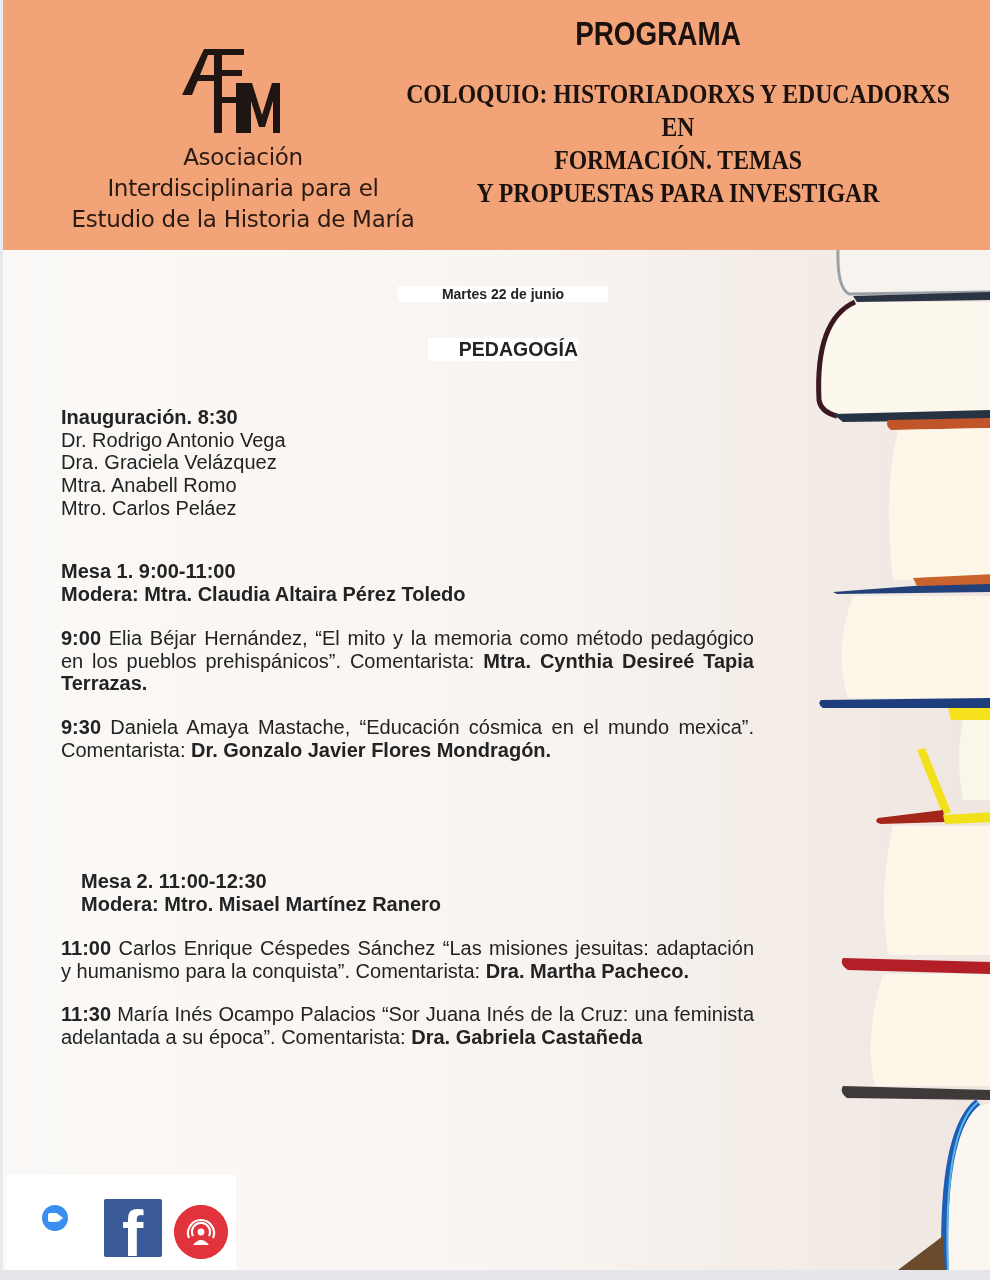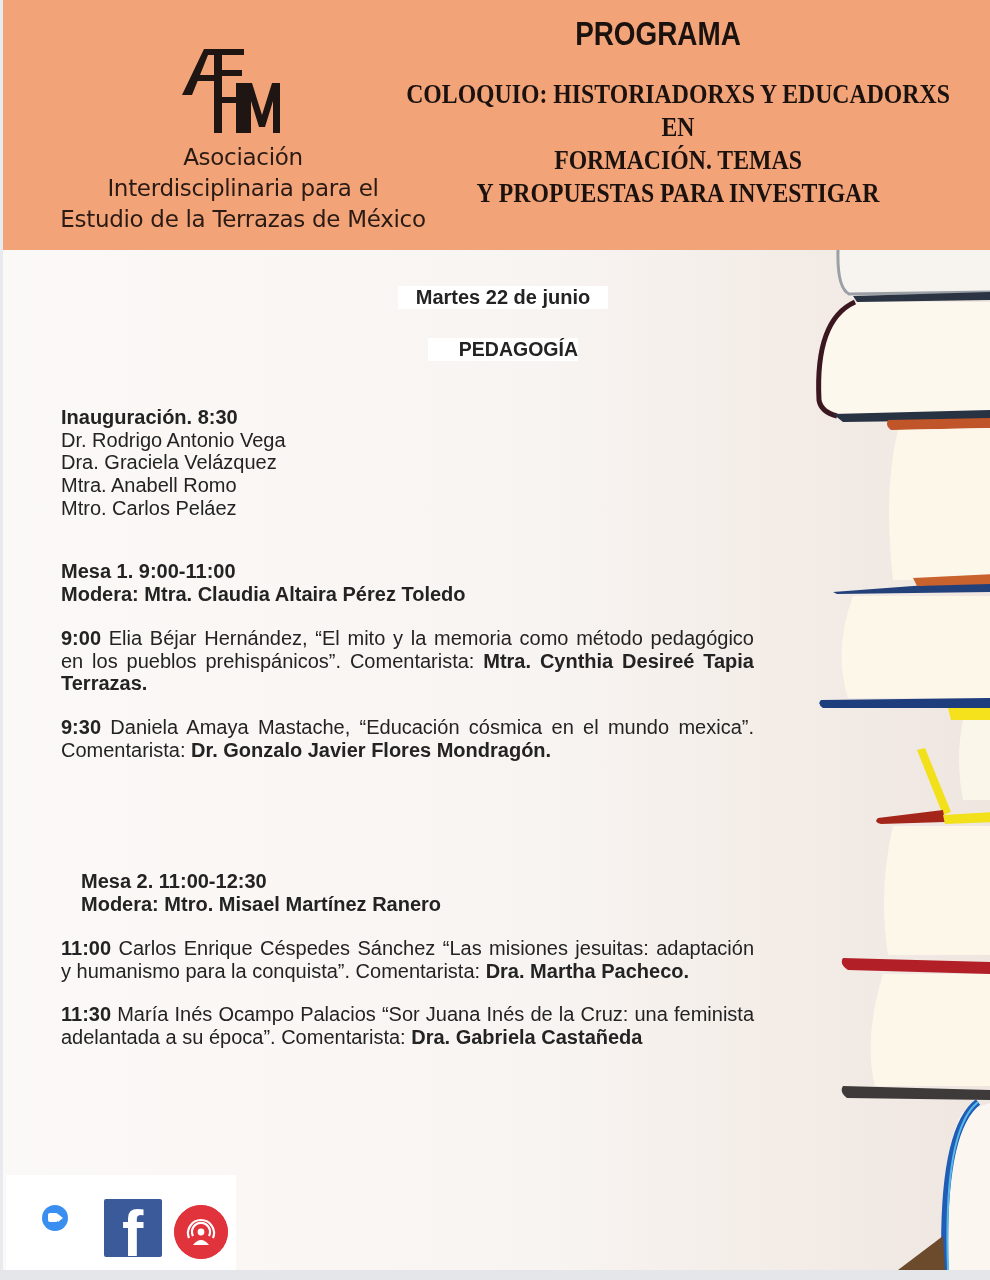--- a/index.html
+++ b/index.html
@@ -38,21 +38,21 @@
       transform: scaleX(0.88); transform-origin: center;
     }
     .coloquio span { display: block; }
 
     .content {
       position: absolute; left: 0; top: 250px; width: 987px; height: 1020px;
       font-family: "Liberation Sans", sans-serif; color: #232323;
     }
     .date-title {
       position: absolute; left: 395px; top: 36px; width: 210px; text-align: center;
-      font-weight: bold; font-size: 20px; background: #ffffff; padding: 0 2px;
+      font-weight: bold; font-size: 14px; background: #ffffff; padding: 0 2px;
     }
     .section-title {
       position: absolute; left: 425px; top: 88px; width: 150px; text-align: right;
       font-weight: bold; font-size: 19.5px; background: #ffffff;
     }
     .block { position: absolute; left: 58px; width: 693px; font-size: 20px; line-height: 22.7px; }
     .block .b { font-weight: bold; }
     .block p { margin: 0; }
     .justify { text-align: justify; text-align-last: left; }
     .inaug { top: 156px; }
@@ -122,21 +122,21 @@
       <rect x="36" y="25" width="28" height="6" fill="#1f1512"></rect>
 
       <rect x="36" y="52" width="30" height="6" fill="#1f1512"></rect>
       <rect x="58" y="38" width="8" height="50" fill="#1f1512"></rect>
 
       <polygon points="66,38 74,38 84,70 94,38 102,38 102,88 95,88 95,56 87,82 81,82 73,56 73,88 66,88" fill="#1f1512"></polygon>
     </svg>
     <div class="org-name">
       <div>Asociación</div>
       <div>Interdisciplinaria para el</div>
-      <div>Estudio de la Terrazas de México</div>
+      <div>Estudio de la Historia de María</div>
     </div>
     <div class="programa">PROGRAMA</div>
     <div class="coloquio">
       <span>COLOQUIO: HISTORIADORXS Y EDUCADORXS EN</span>
       <span>FORMACIÓN. TEMAS</span>
       <span>Y PROPUESTAS PARA INVESTIGAR</span>
     </div>
   </div>
 
   <svg class="books" viewBox="0 0 200 1020" preserveAspectRatio="none">

